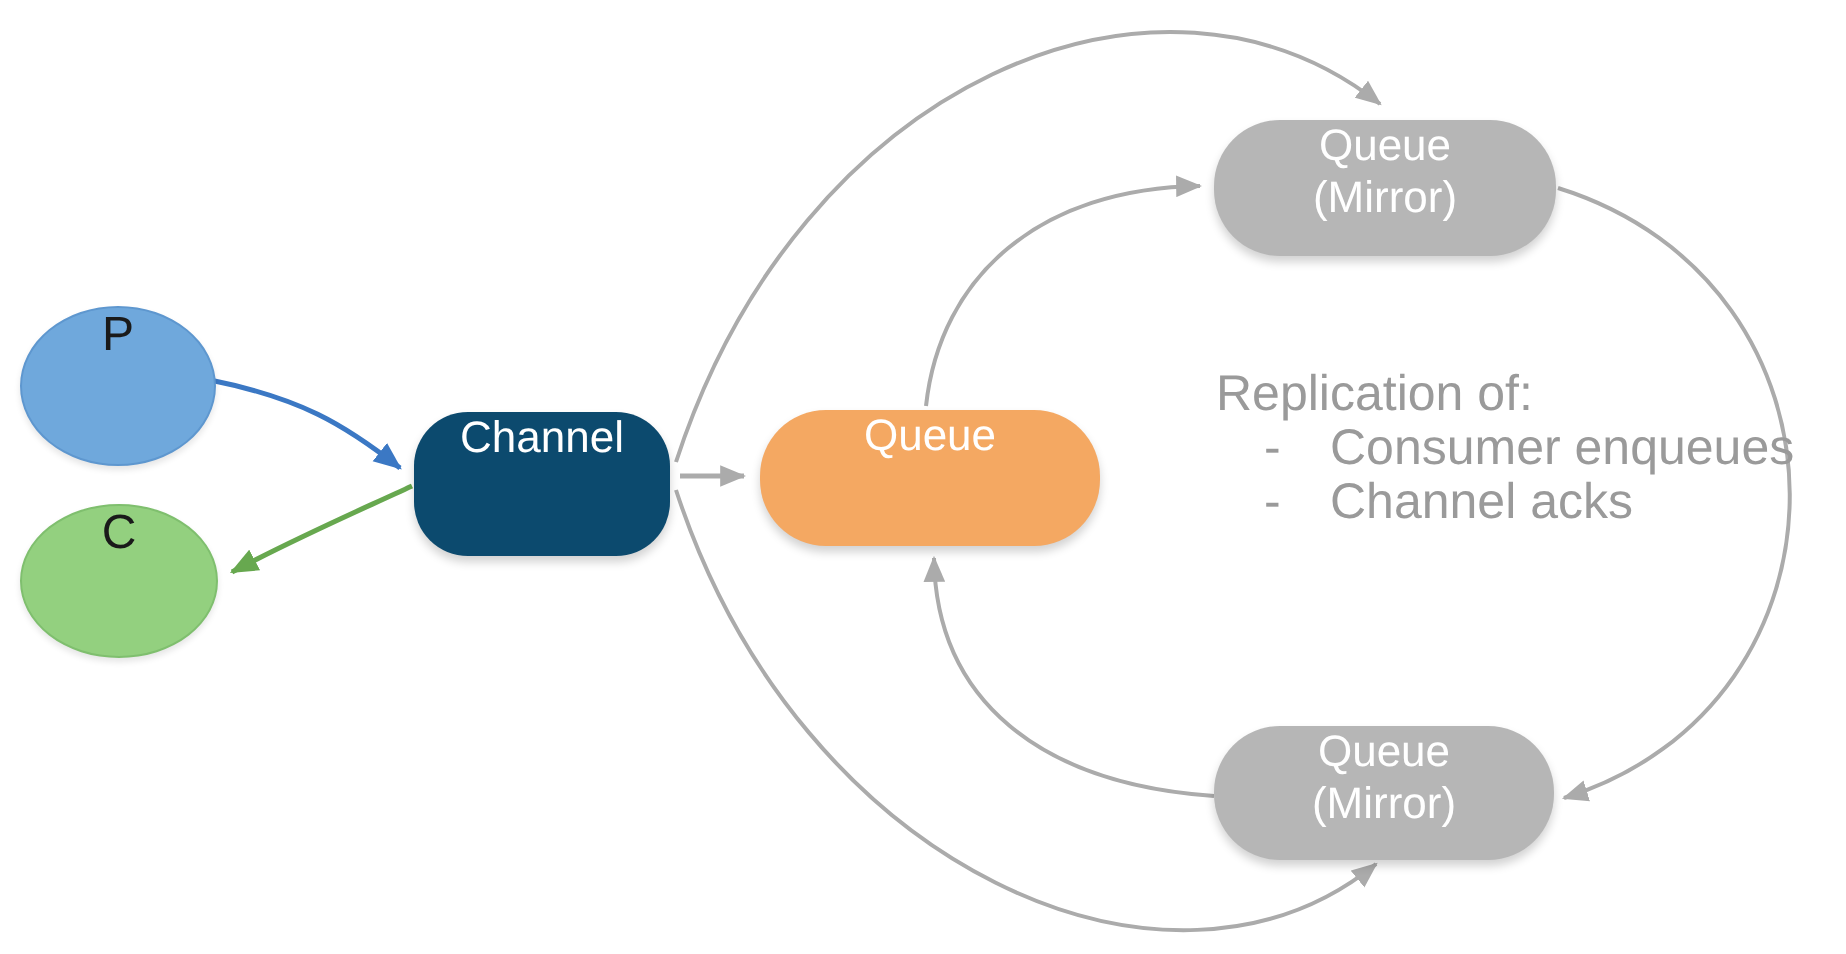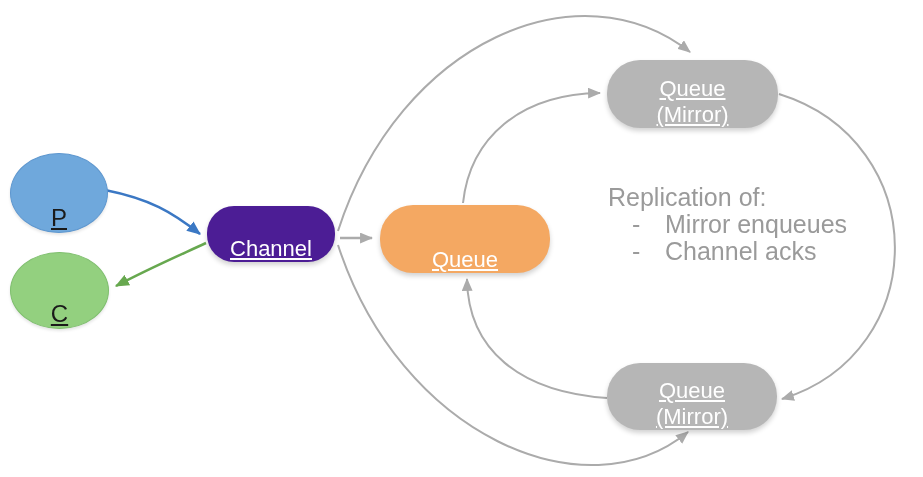--- a/index.html
+++ b/index.html
@@ -12,25 +12,24 @@
     overflow: hidden;
   }
   .edges-layer {
     position: absolute;
     left: 0; top: 0;
     width: 923px; height: 477px;
   }
   .node {
     position: absolute;
     display: flex;
-    align-items: flex-end;
+    align-items: flex-start;
     justify-content: center;
     text-align: center;
     box-sizing: border-box;
-    text-decoration: underline;
   }
   .ellipse {
     border-radius: 50%;
     color: #1a1a1a;
     font-size: 24px;
   }
   .node-producer {
     left: 10px; top: 153px; width: 98px; height: 80px;
     background: #6FA8DC;
     border: 1px solid #5E97CF;
@@ -42,22 +41,22 @@
     border: 1px solid #7FBF6E;
     box-shadow: 0 2px 3px rgba(0,0,0,0.10);
   }
   .rounded {
     color: #ffffff;
     font-size: 22px;
     line-height: 26px;
     box-shadow: 0 3px 5px rgba(0,0,0,0.18);
   }
   .node-channel {
-    left: 207px; top: 206px; width: 128px; height: 56px;
-    background: #4c1d95;
+    left: 207px; top: 206px; width: 128px; height: 72px;
+    background: #0c4a6e;
     border-radius: 27px;
   }
   .node-master {
     left: 380px; top: 205px; width: 170px; height: 68px;
     background: #F4A862;
     border-radius: 33px;
   }
   .node-mirror-top {
     left: 607px; top: 60px; width: 171px; height: 68px;
     background: #B6B6B6;
@@ -149,21 +148,21 @@
     <div class="two-line">
       <span>Queue</span>
       <span>(Mirror)</span>
     </div>
   </div>
 
   <div class="note">
     <div>Replication of:</div>
     <div class="note-item">
       <span class="note-dash">-</span>
-      <span>Mirror enqueues</span>
+      <span>Consumer enqueues</span>
     </div>
     <div class="note-item">
       <span class="note-dash">-</span>
       <span>Channel acks</span>
     </div>
   </div>
 
 </div>
 
 </body></html>

